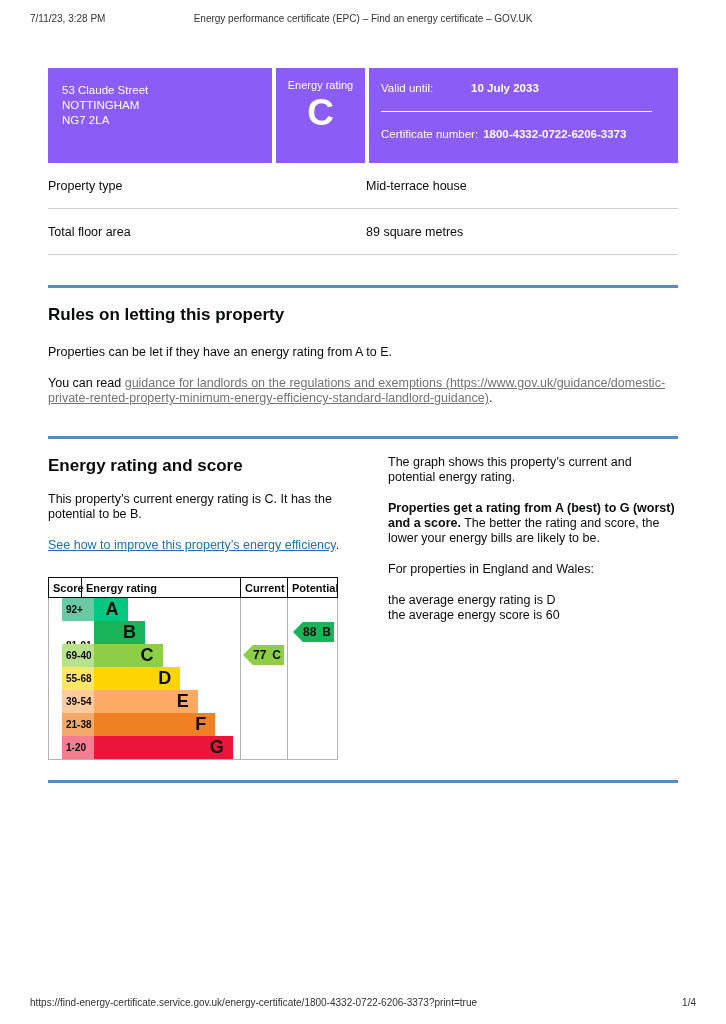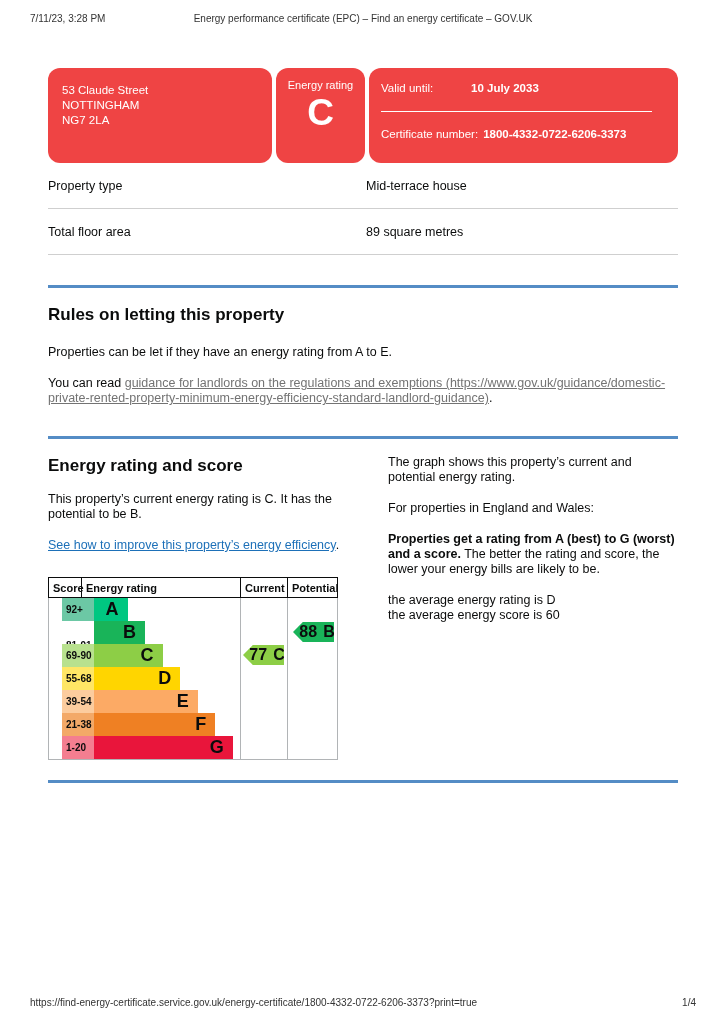--- a/index.html
+++ b/index.html
@@ -13,21 +13,21 @@
   .print-header .ph-title { position:absolute; left:0; right:0; text-align:center; }
   .print-footer { position:absolute; bottom:16px; left:30px; right:30px; font-size:10px; color:#333; }
   .print-footer .pf-page { float:right; }
 
   .page { position:absolute; top:64px; left:48px; width:630px; }
 
   .banner { background:#000000; color:#ffffff; height:42px; display:flex; align-items:center; padding-left:14px; }
   .banner h1 { font-size:19px; font-weight:bold; letter-spacing:.2px; }
 
   .summary { display:flex; gap:4px; margin-top:4px; height:95px; }
-  .summary .box { background:#ef4444; color:#ffffff;border-radius:12px; }
+  .summary .box { background:#8b5cf6; color:#ffffff; }
   .addr-box { width:224px; padding:15px 0 0 14px; font-size:11.5px; line-height:15px; }
   .rating-box { width:89px; text-align:center; padding-top:11px; }
   .rating-box .rb-label { font-size:11px; }
   .rating-box .rb-letter { font-size:37px; font-weight:bold; line-height:40px; margin-top:2px; }
   .valid-box { flex:1; padding:14px 26px 0 12px; font-size:11.5px; }
   .valid-row { display:flex; }
   .valid-row .vlabel { width:90px; }
   .valid-row .vvalue { font-weight:bold; }
   .valid-box hr { border:none; border-top:1px solid #ffffff; margin:17px 0 16px 0; }
   .cert-row .vlabel { width:auto; margin-right:5px; }
@@ -67,21 +67,21 @@
   .epc-score { width:32px; display:flex; align-items:center; padding-left:4px; font-weight:bold; font-size:10px; }
   .epc-bar-cell { flex:1; }
   .epc-bar { height:23px; display:flex; align-items:center; justify-content:flex-end; padding-right:9px; }
   .epc-letter { font-weight:bold; font-size:18px; color:#0b0c0c; }
   .epc-colcur, .epc-colpot { position:relative; border-left:1px solid #b1b4b6; }
   .epc-colcur { width:47px; }
   .epc-colpot { width:51px; border-right:1px solid #b1b4b6; }
   .epc-arrow { position:absolute; right:3px; width:41px; height:20px;
                clip-path:polygon(0 50%, 24% 0, 100% 0, 100% 100%, 24% 100%);
                display:flex; align-items:center; justify-content:center; gap:6px;
-               font-weight:bold; font-size:16px; padding-left:7px; }
+               font-weight:bold; font-size:12px; padding-left:7px; }
 </style>
 </head>
 <body>
 
 <div class="print-header">
   <span>7/11/23, 3:28 PM</span>
   <span class="ph-title">Energy performance certificate (EPC) – Find an energy certificate – GOV.UK</span>
 </div>
 
 <div class="page">
@@ -154,21 +154,21 @@
               </div>
               <div class="epc-row">
                 <div class="epc-score" style="background: rgb(122, 205, 150); margin-top: 24px;">81-91</div>
                 <div class="epc-bar-cell">
                   <div class="epc-bar" style="width: 35%; background: rgb(25, 180, 89);">
                     <span class="epc-letter">B</span>
                   </div>
                 </div>
               </div>
               <div class="epc-row">
-                <div class="epc-score" style="background: rgb(184, 225, 142);">69-90</div>
+                <div class="epc-score" style="background: rgb(184, 225, 142);">69-40</div>
                 <div class="epc-bar-cell">
                   <div class="epc-bar" style="width: 47%; background: rgb(141, 206, 70);">
                     <span class="epc-letter">C</span>
                   </div>
                 </div>
               </div>
               <div class="epc-row">
                 <div class="epc-score" style="background: rgb(255, 230, 101);">55-68</div>
                 <div class="epc-bar-cell">
                   <div class="epc-bar" style="width: 59%; background: rgb(255, 213, 0);">
@@ -212,22 +212,22 @@
               <span>88</span>
                 <span>B</span>
             </div>
           </div>
         </div>
       </div>
     </div>
 
     <div class="col-right">
       <p class="body-text">The graph shows this property’s current and potential energy rating.</p>
+      <p class="body-text"><b>Properties get a rating from A (best) to G (worst) and a score.</b><span> The better the rating and score, the lower your energy bills are likely to be.</span></p>
       <p class="body-text">For properties in England and Wales:</p>
-      <p class="body-text"><b>Properties get a rating from A (best) to G (worst) and a score.</b><span> The better the rating and score, the lower your energy bills are likely to be.</span></p>
       <div class="avg-block">
         <div class="avg-line">the average energy rating is D</div>
         <div class="avg-line">the average energy score is 60</div>
       </div>
     </div>
   </div>
 
   <hr class="divider-blue" style="margin-top:20px;">
 </div>
 

